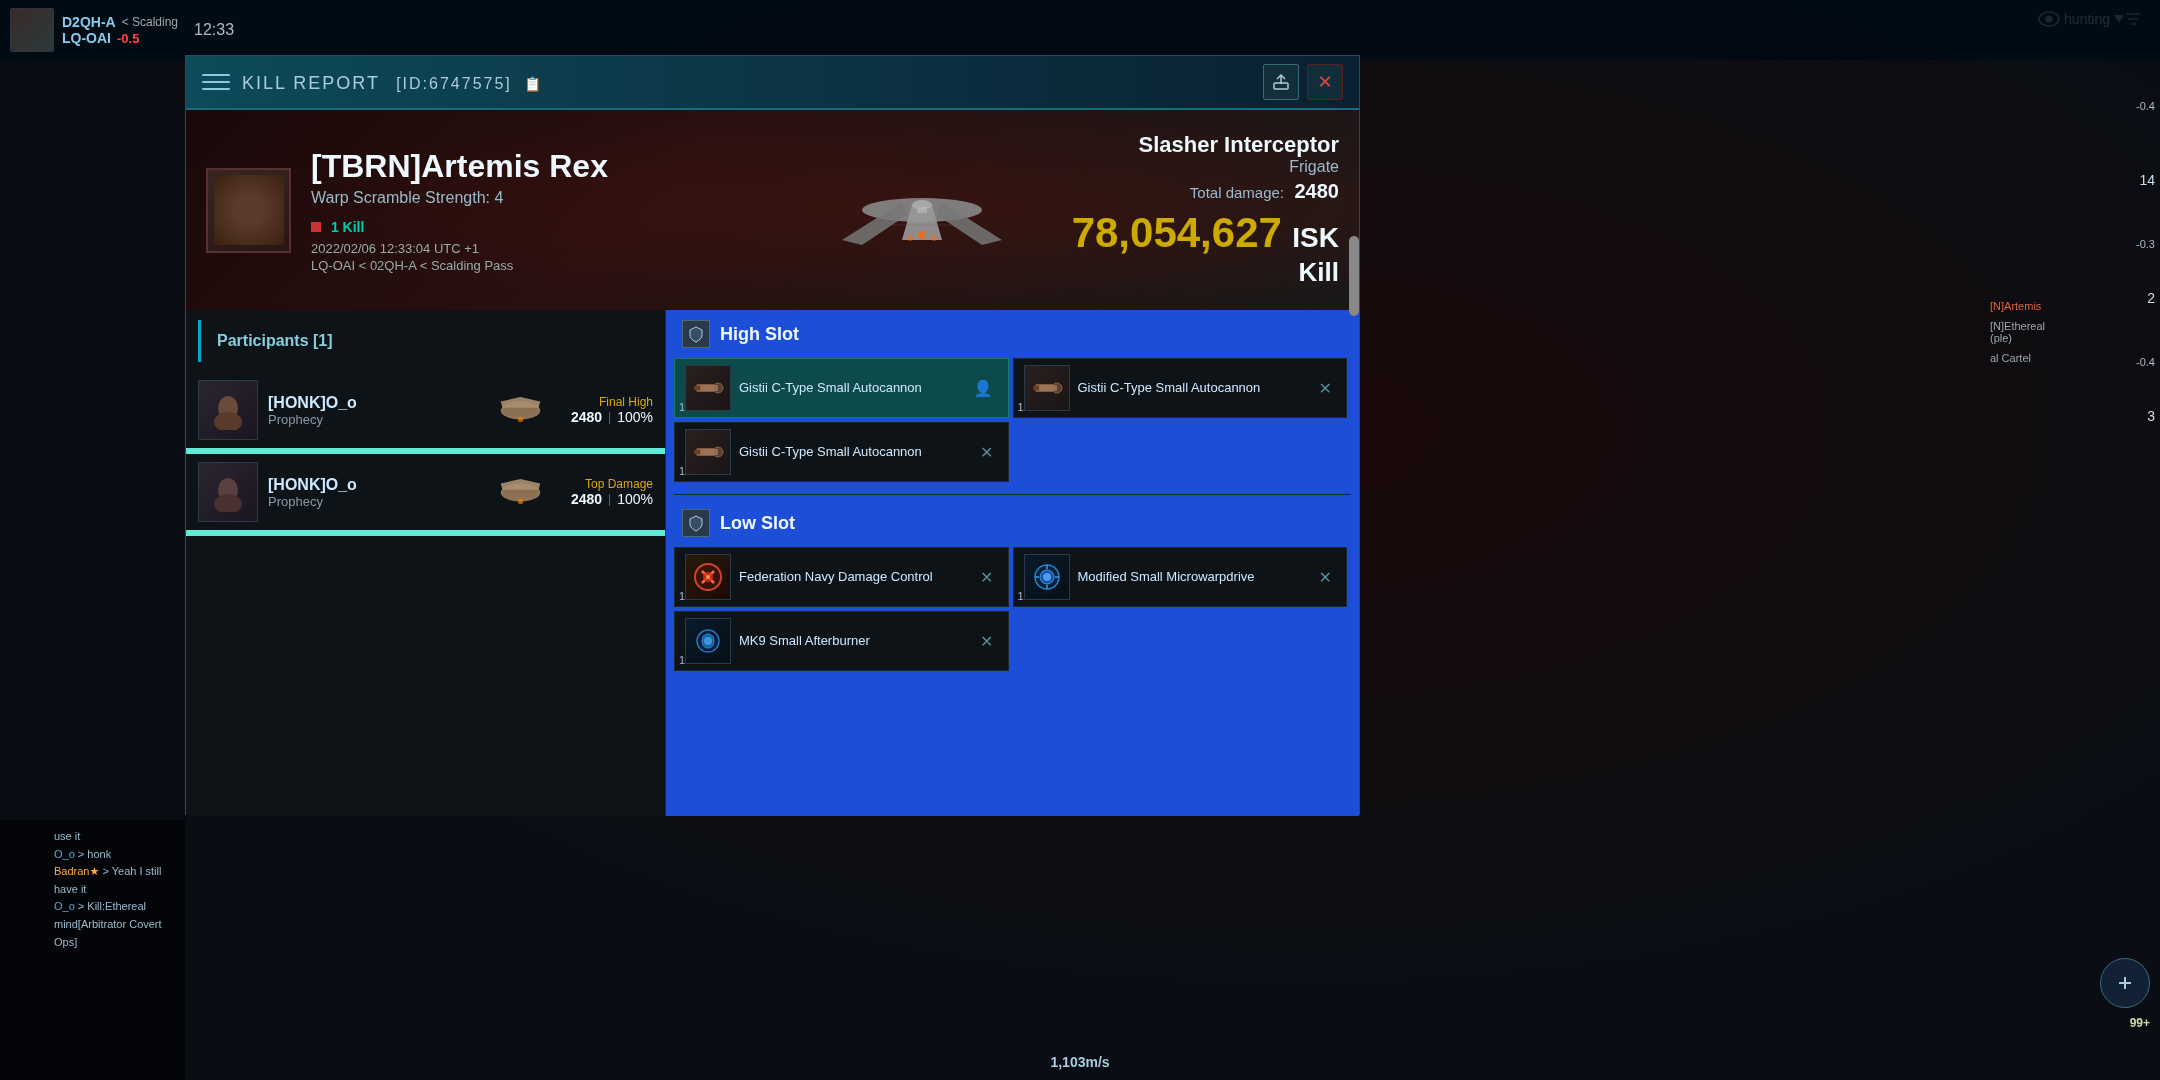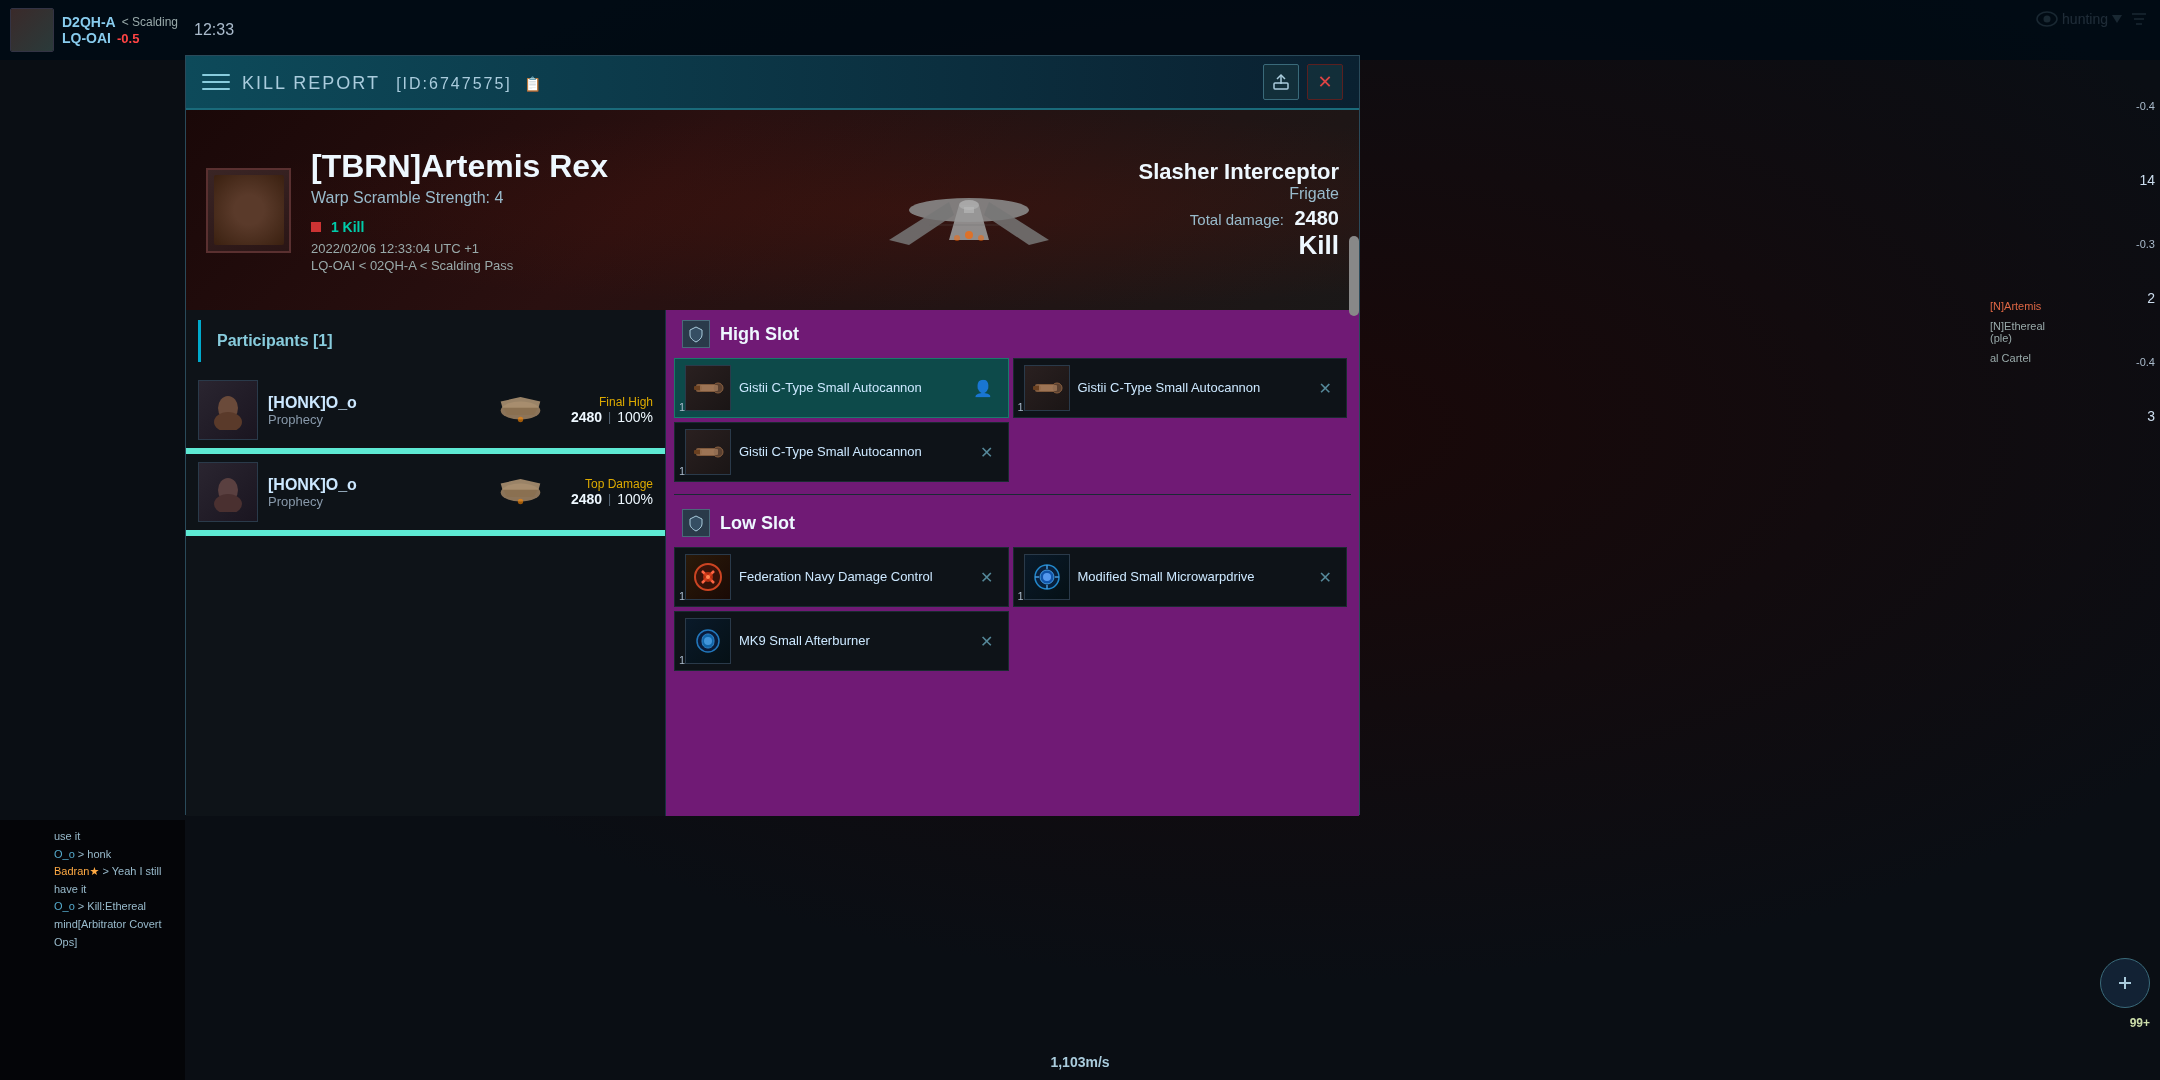--- a/index.html
+++ b/index.html
@@ -365,21 +365,21 @@
       font-weight: bold;
     }
     .dmg-pct {
       color: #eef8ff;
       font-size: 14px;
     }
 
     
     .slots-panel {
       flex: 1;
-      background: #701a75;
+      background: #1d4ed8;
       overflow-y: auto;
     }
 
     .slot-section-title {
       padding: 10px 16px;
       color: #eef8ff;
       font-size: 18px;
       font-weight: bold;
       display: flex;
       align-items: center;
@@ -497,24 +497,23 @@
     }
 
     
     ::-webkit-scrollbar { width: 6px; }
     ::-webkit-scrollbar-track { background: #0a1018; }
     ::-webkit-scrollbar-thumb { background: #2a4a5a; border-radius: 3px; }
 
     .top-right-area {
       position: absolute;
       top: 10px;
-      right: 12px;
-      display: flex;
-      align-items: center;
-      gap: 8px;
+      right: 18px;
+      display: flex;
+      align-items: center;
     }
 
     .eye-icon-area {
       display: flex;
       align-items: center;
       gap: 4px;
       color: #aaccdd;
       font-size: 14px;
     }
 
@@ -665,20 +664,24 @@
         </g>
       </svg>
     </div>
 
     <div class="kill-stats">
       <div class="ship-class">Slasher Interceptor</div>
       <div class="ship-type">Frigate</div>
       <div style="margin-top:4px;">
         <span class="total-damage-label">Total damage:</span>
         <span class="total-damage-value" style="margin-left:6px;">2480</span>
+      </div>
+      <div style="margin-top:6px;">
+        <span class="isk-value">78,054,627</span>
+        <span class="isk-label">ISK</span>
       </div>
       <div class="kill-type">Kill</div>
     </div>
   </div>
 
   <div class="content-area">
 
     <div class="participants-panel">
       <div class="panel-title">Participants [1]</div>
 

